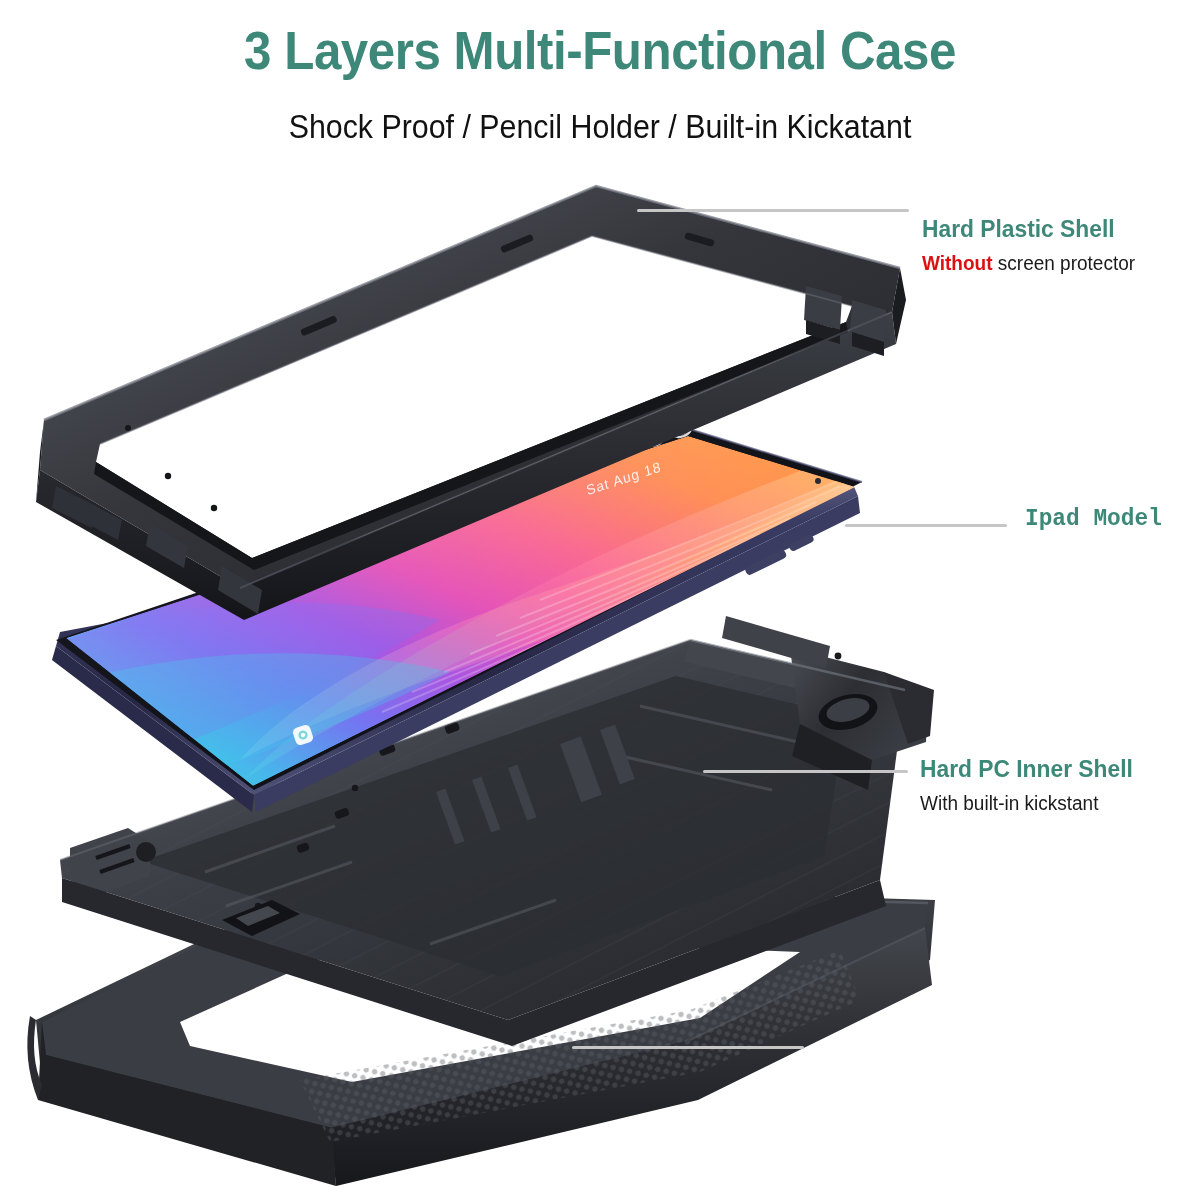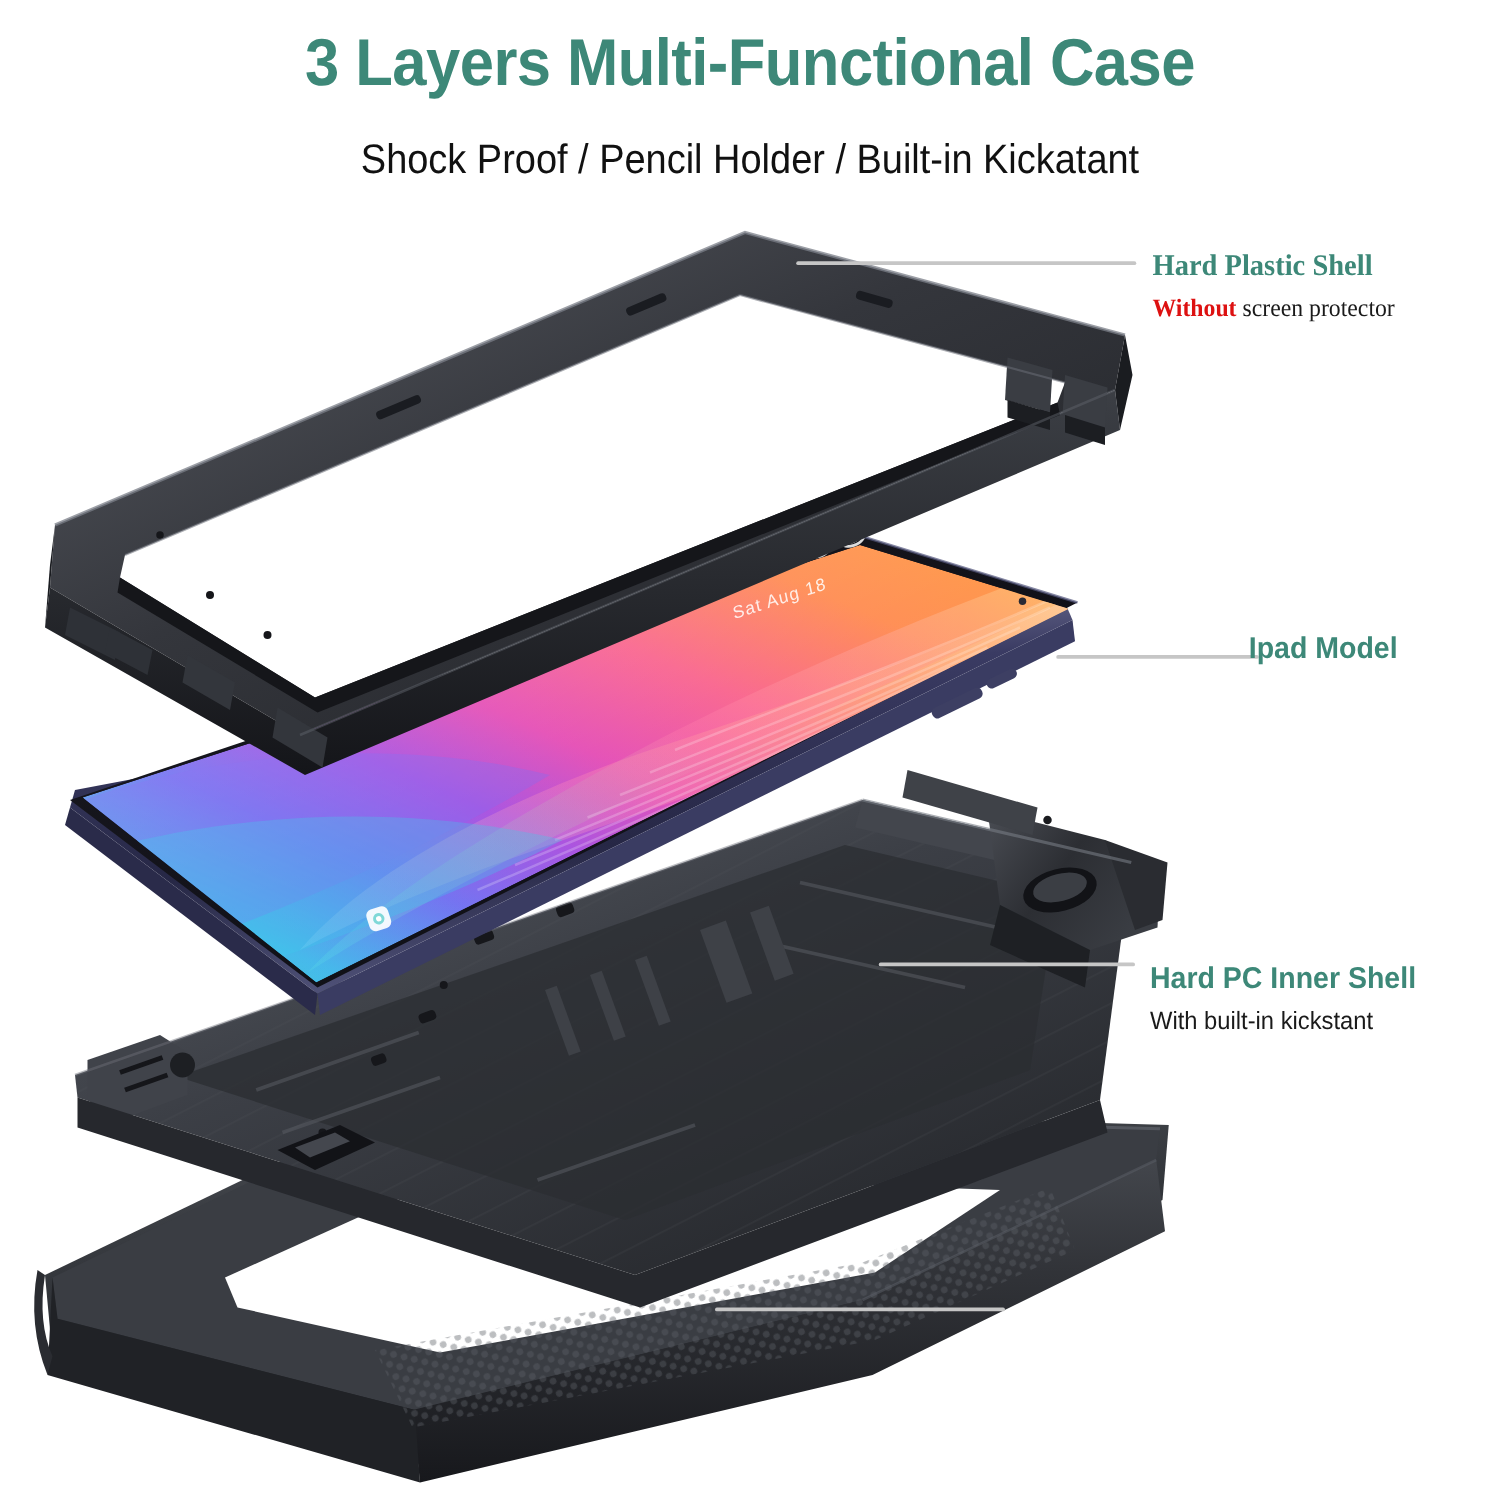--- a/index.html
+++ b/index.html
@@ -343,28 +343,28 @@
       <path d="M892,312 L240,588" stroke="#5d6169" stroke-width="2" fill="none" opacity="0.5"></path>
       <path d="M100,444 L592,236 L852,306" stroke="#6a6e76" stroke-width="1.8" fill="none" opacity="0.55"></path>
     </g>
   </svg>
 
   <div class="lead-line" style="left:637px; top:209px; width:272px;"></div>
   <div class="lead-line" style="left:845px; top:524px; width:162px;"></div>
   <div class="lead-line" style="left:703px; top:770px; width:205px;"></div>
   <div class="lead-line" style="left:572px; top:1046px; width:232px;"></div>
 
-  <div class="callout" style="left:922px; top:200px;font-family:Liberation Serif, serif;">
+  <div class="callout" style="left:922px; top:215px;">
     <div class="hd">Hard Plastic Shell</div>
     <div class="sub"><span class="warn">Without</span><span> screen protector</span></div>
   </div>
 
-  <div class="callout" style="left:999px; top:505px;">
+  <div class="callout" style="left:1025px; top:505px;font-family:Liberation Mono, monospace;">
     <div class="hd">Ipad Model</div>
   </div>
 
-  <div class="callout" style="left:920px; top:755px;margin-top:14px;">
+  <div class="callout" style="left:920px; top:755px;">
     <div class="hd">Hard PC Inner Shell</div>
     <div class="sub">With built-in kickstant</div>
   </div>
 
 
 </div>
 
 </body></html>

